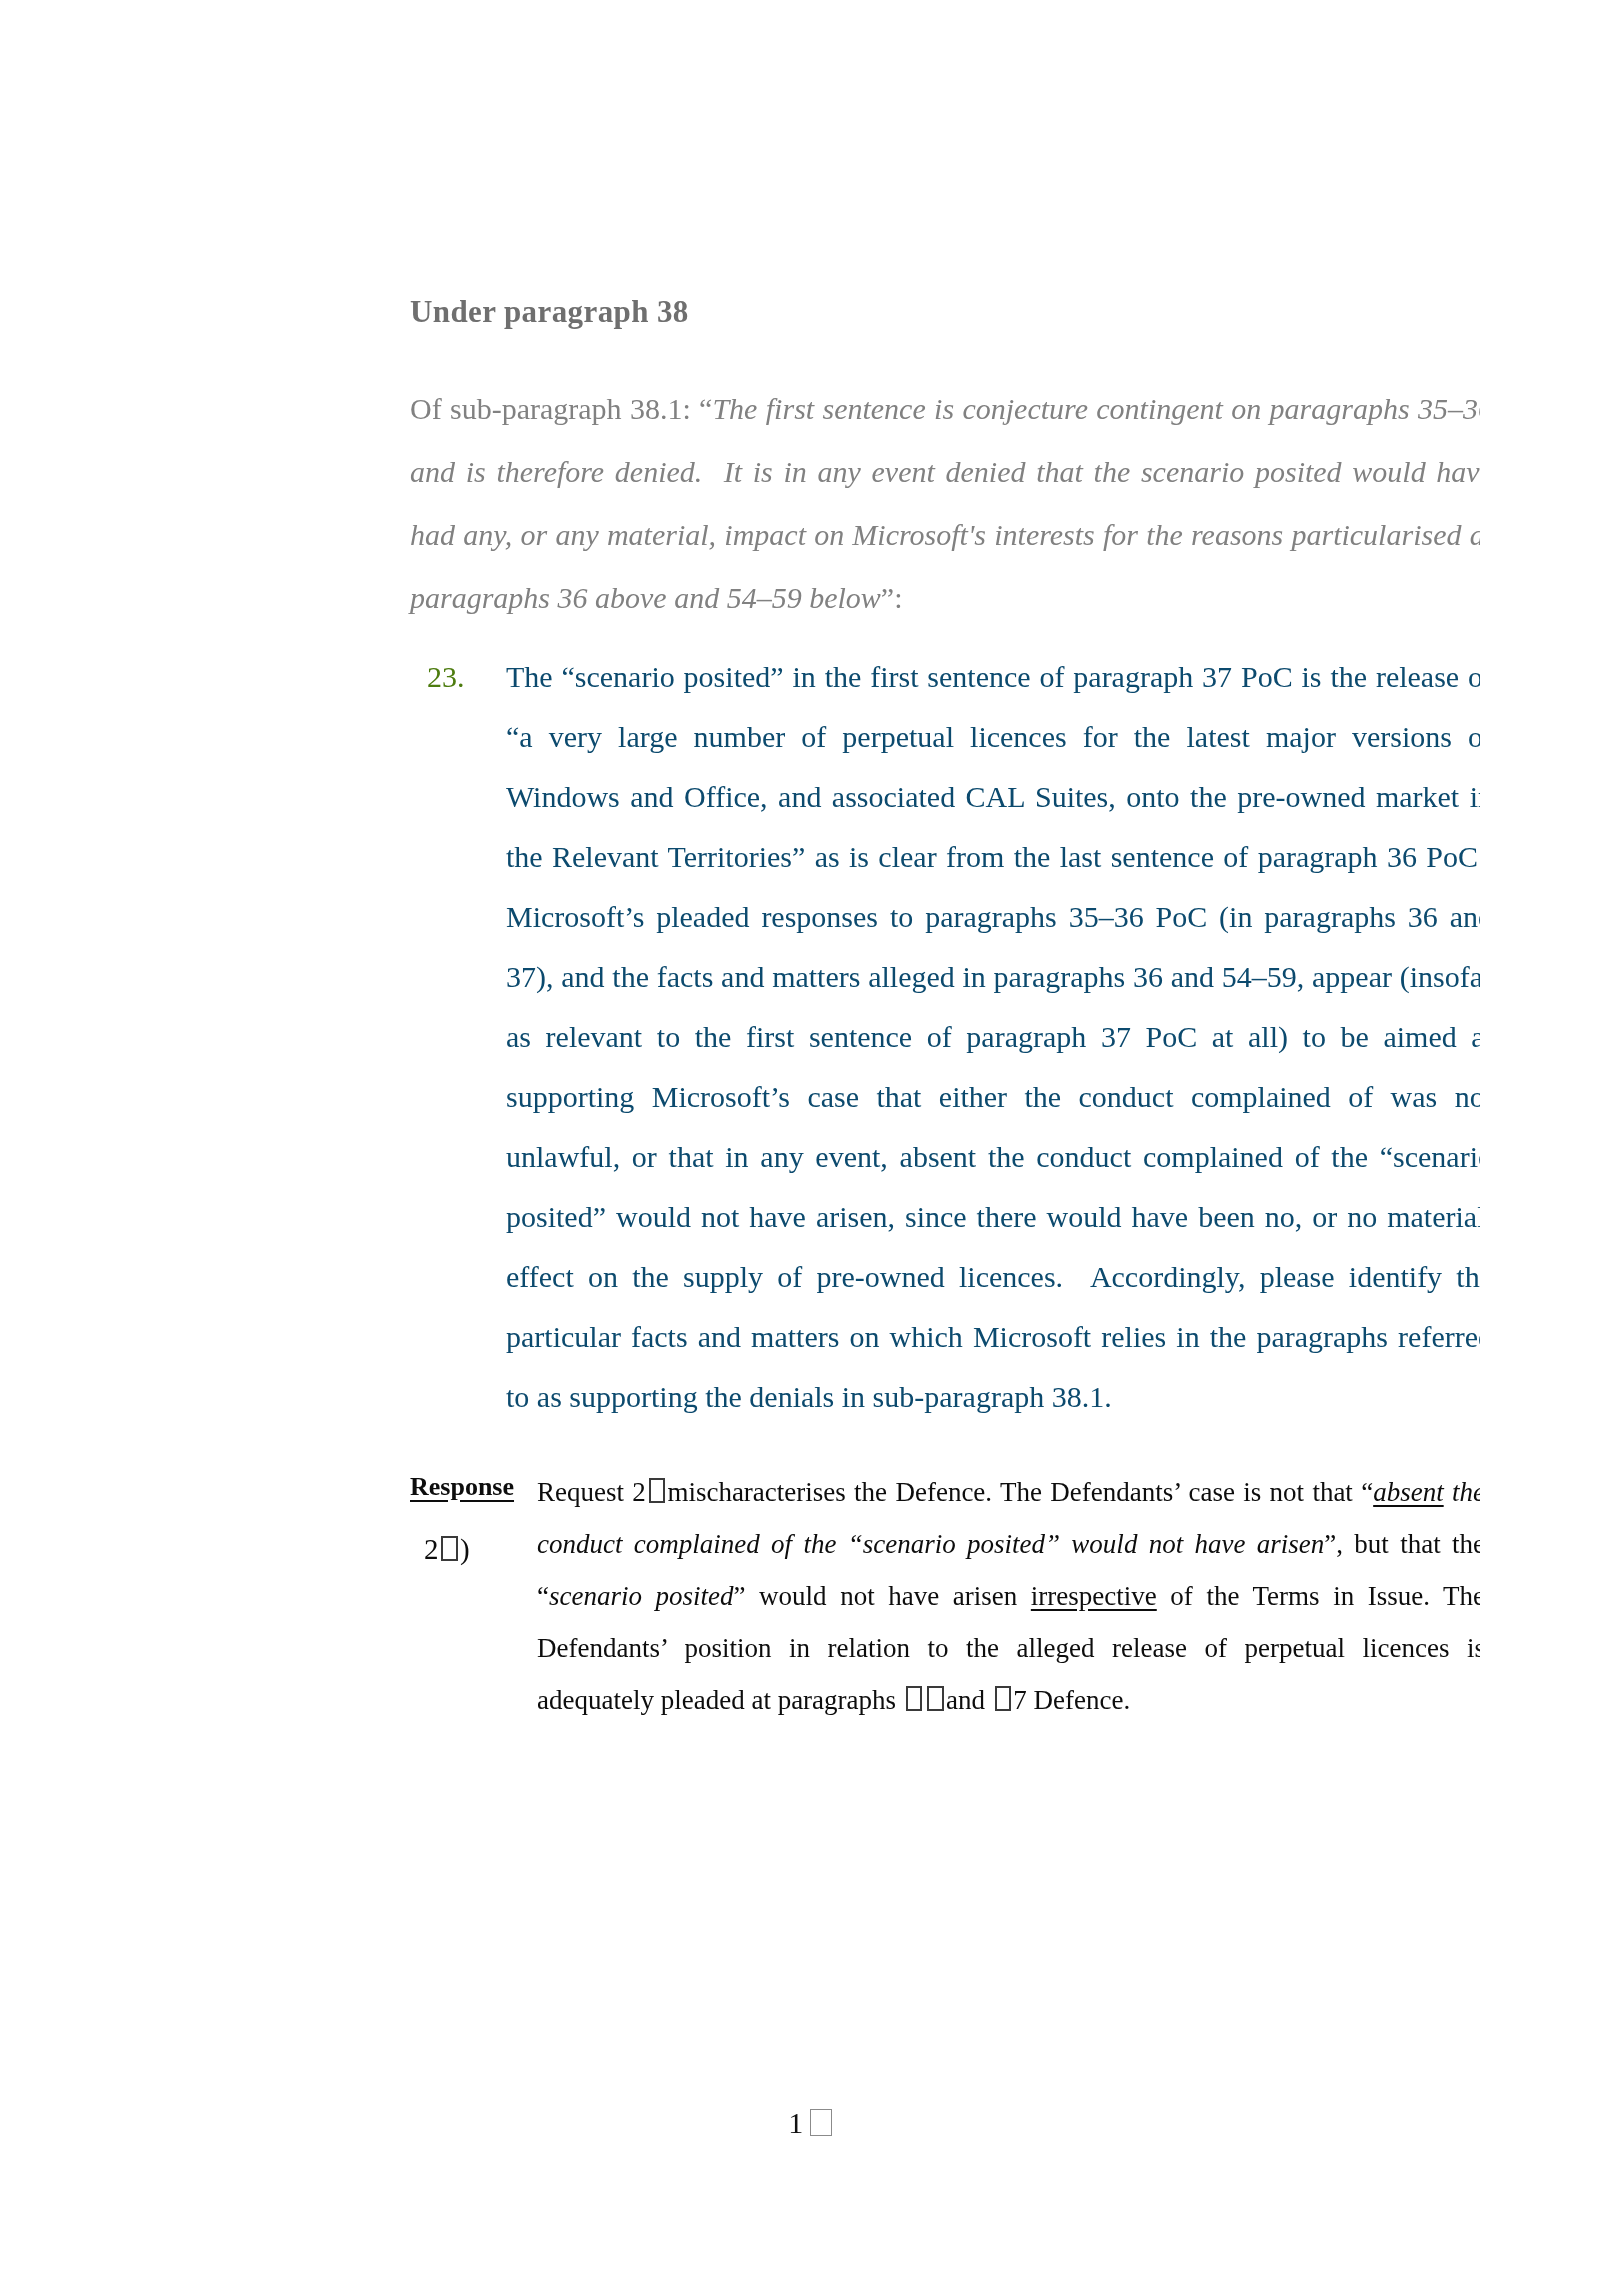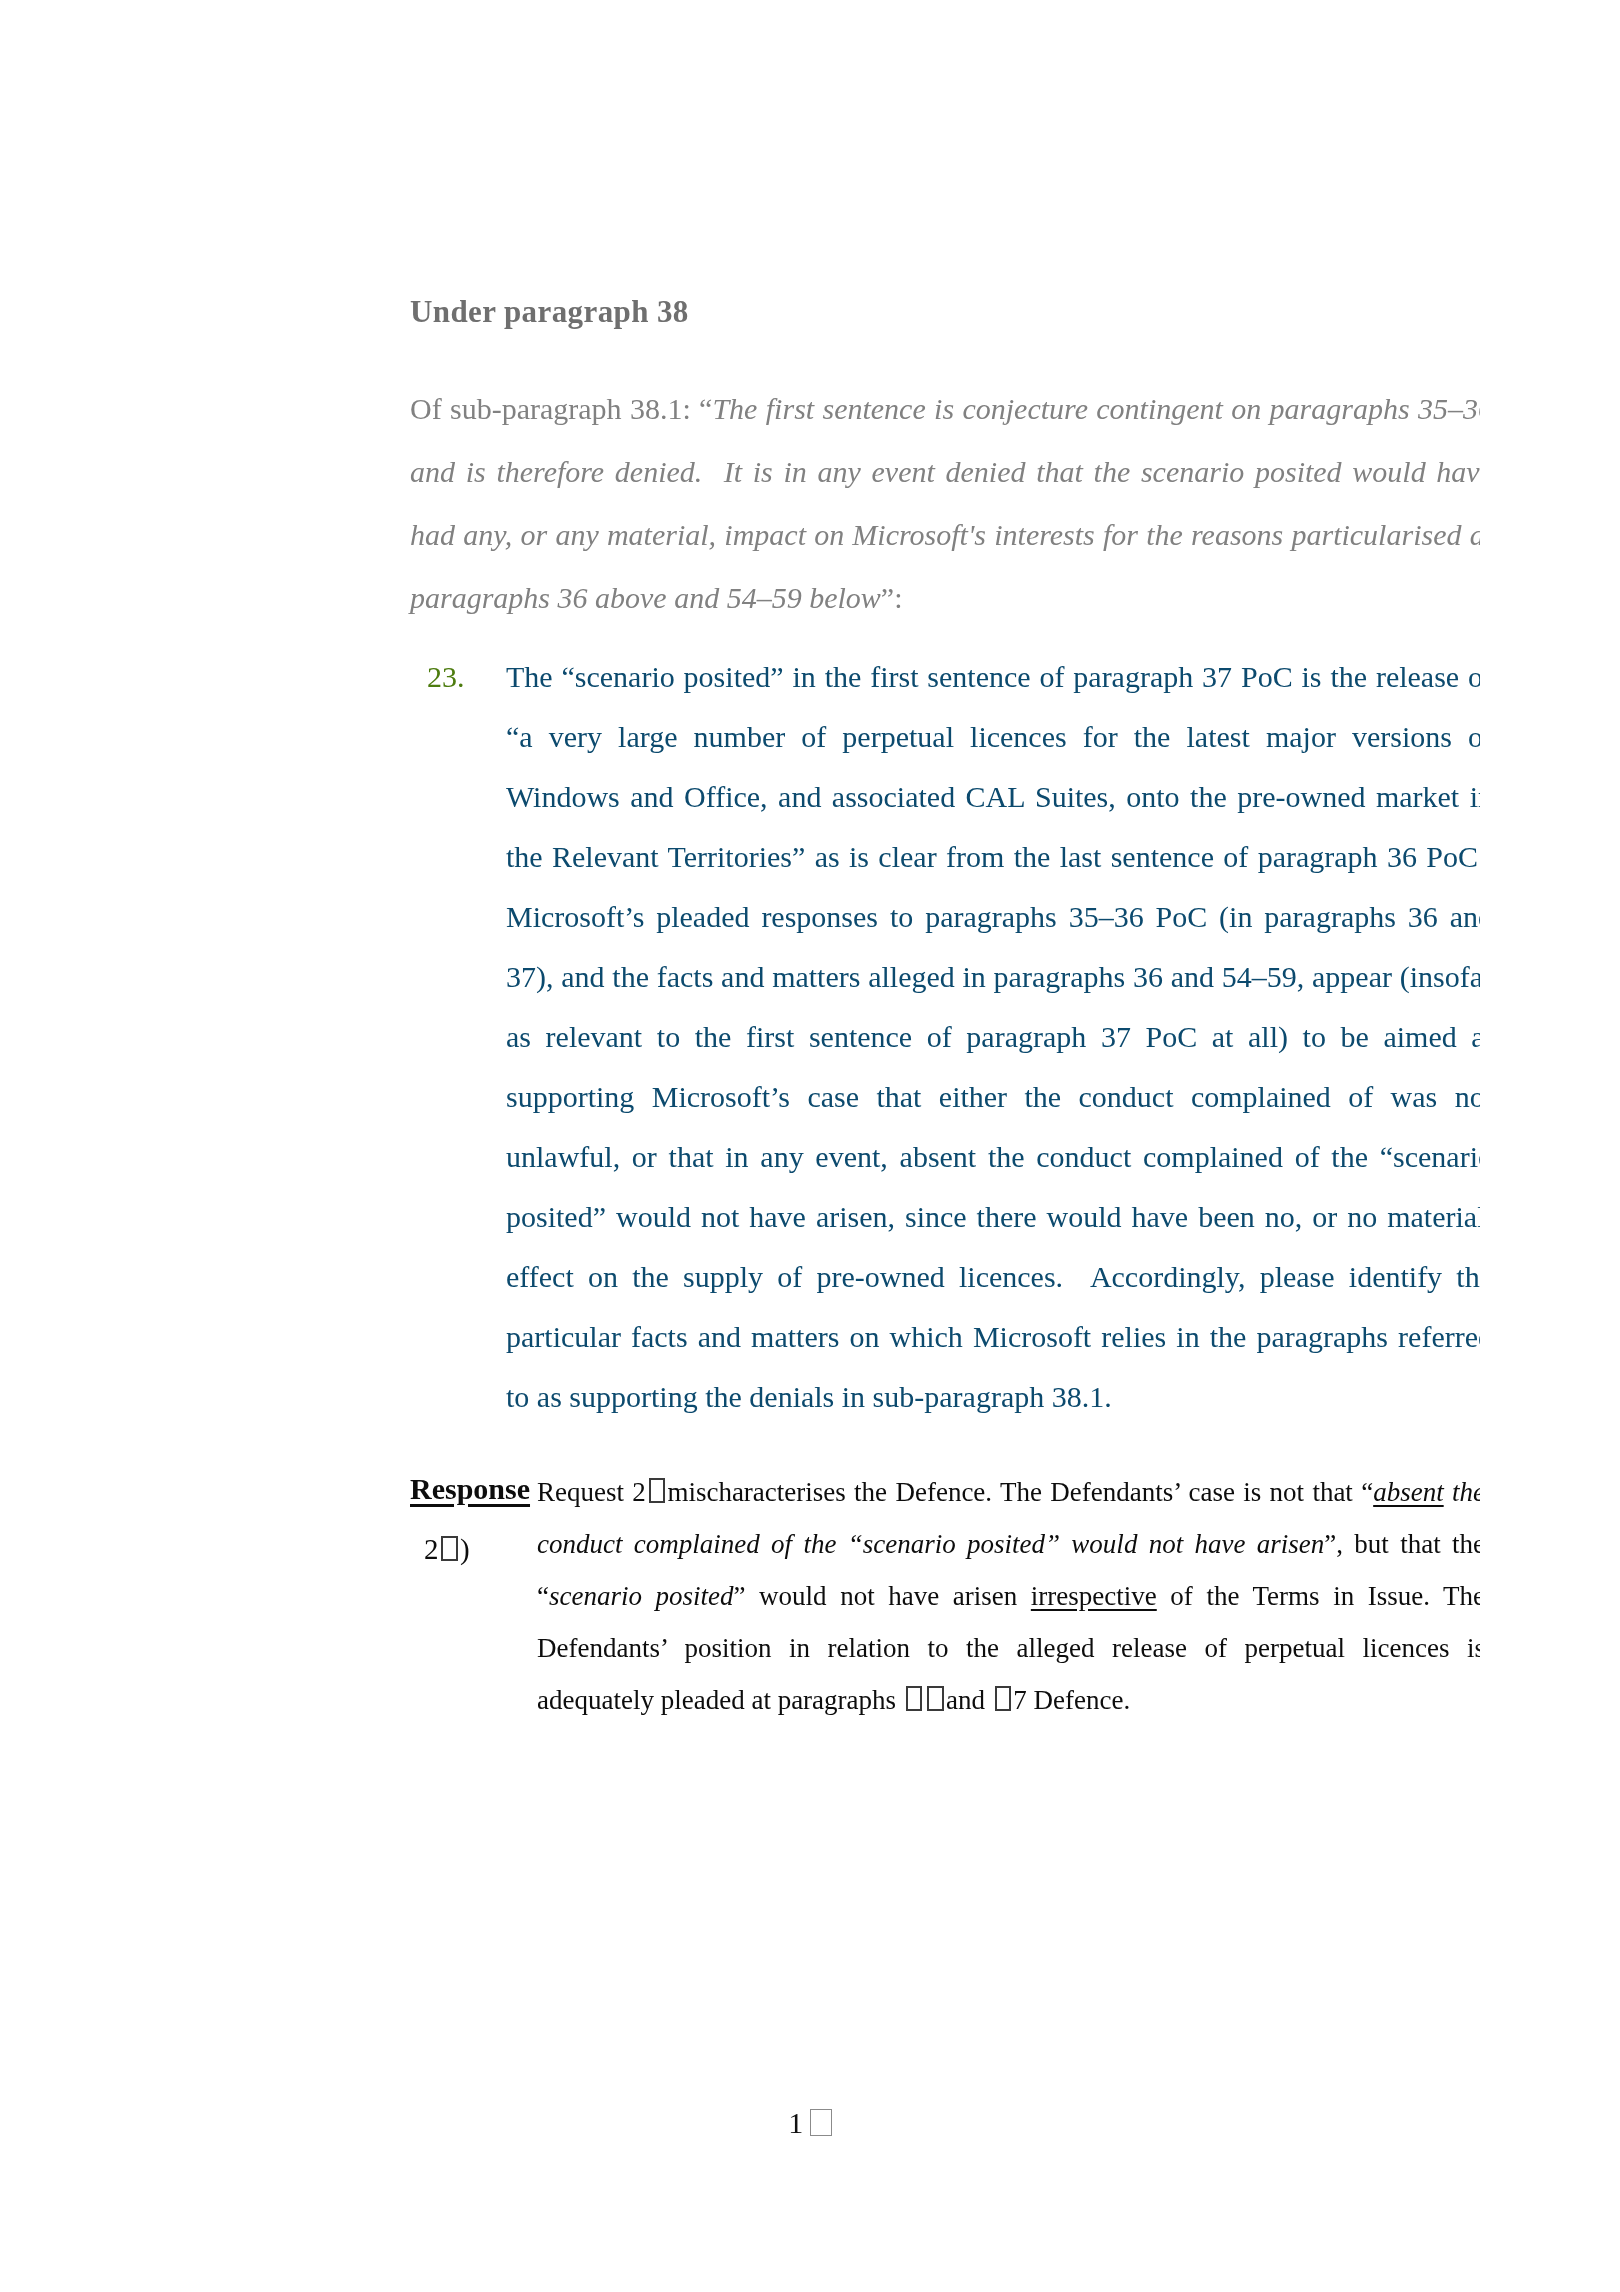--- a/index.html
+++ b/index.html
@@ -54,21 +54,21 @@
     font-size: 30px;
     line-height: 60px;
     color: #0c4a6e;
     text-align: justify;
   }
   .response-heading {
     position: absolute;
     left: 270px;
     top: 1464px;
     margin: 0;
-    font-size: 30px;
+    font-size: 26px;
     font-weight: bold;
     color: #0d0d0d;
     text-decoration: underline;
     text-underline-offset: 4.9px;
   }
   .response-number {
     position: absolute;
     left: 284px;
     top: 1515px;
     font-size: 29px;

